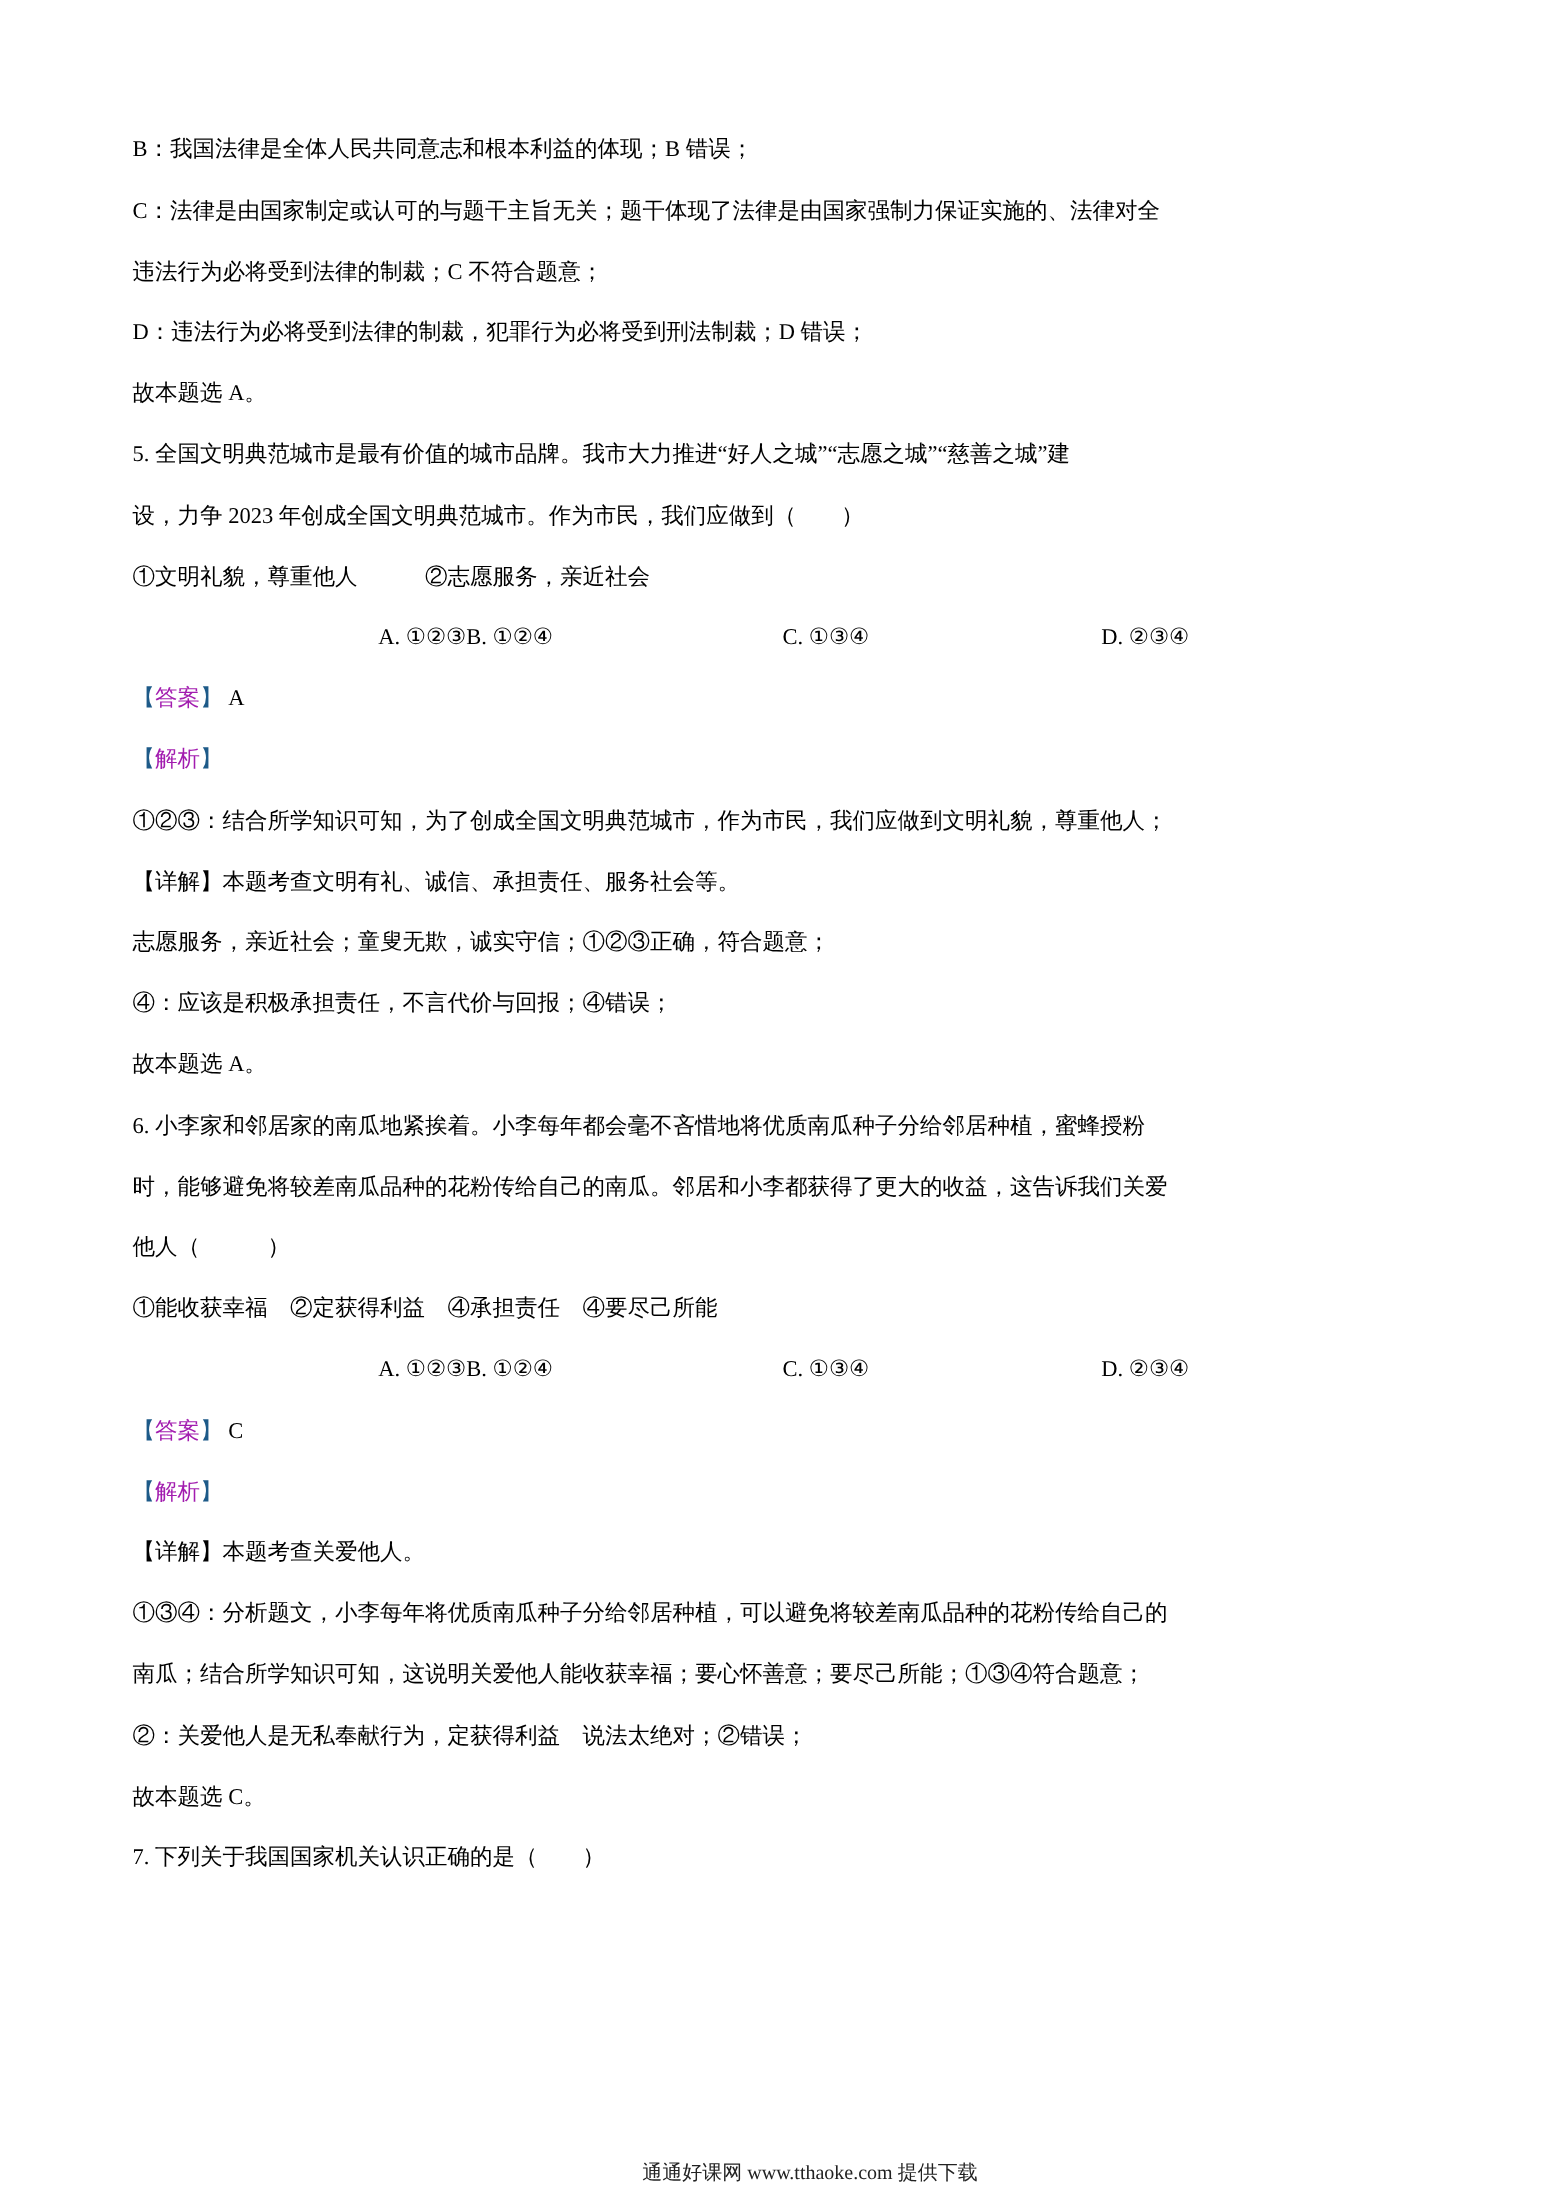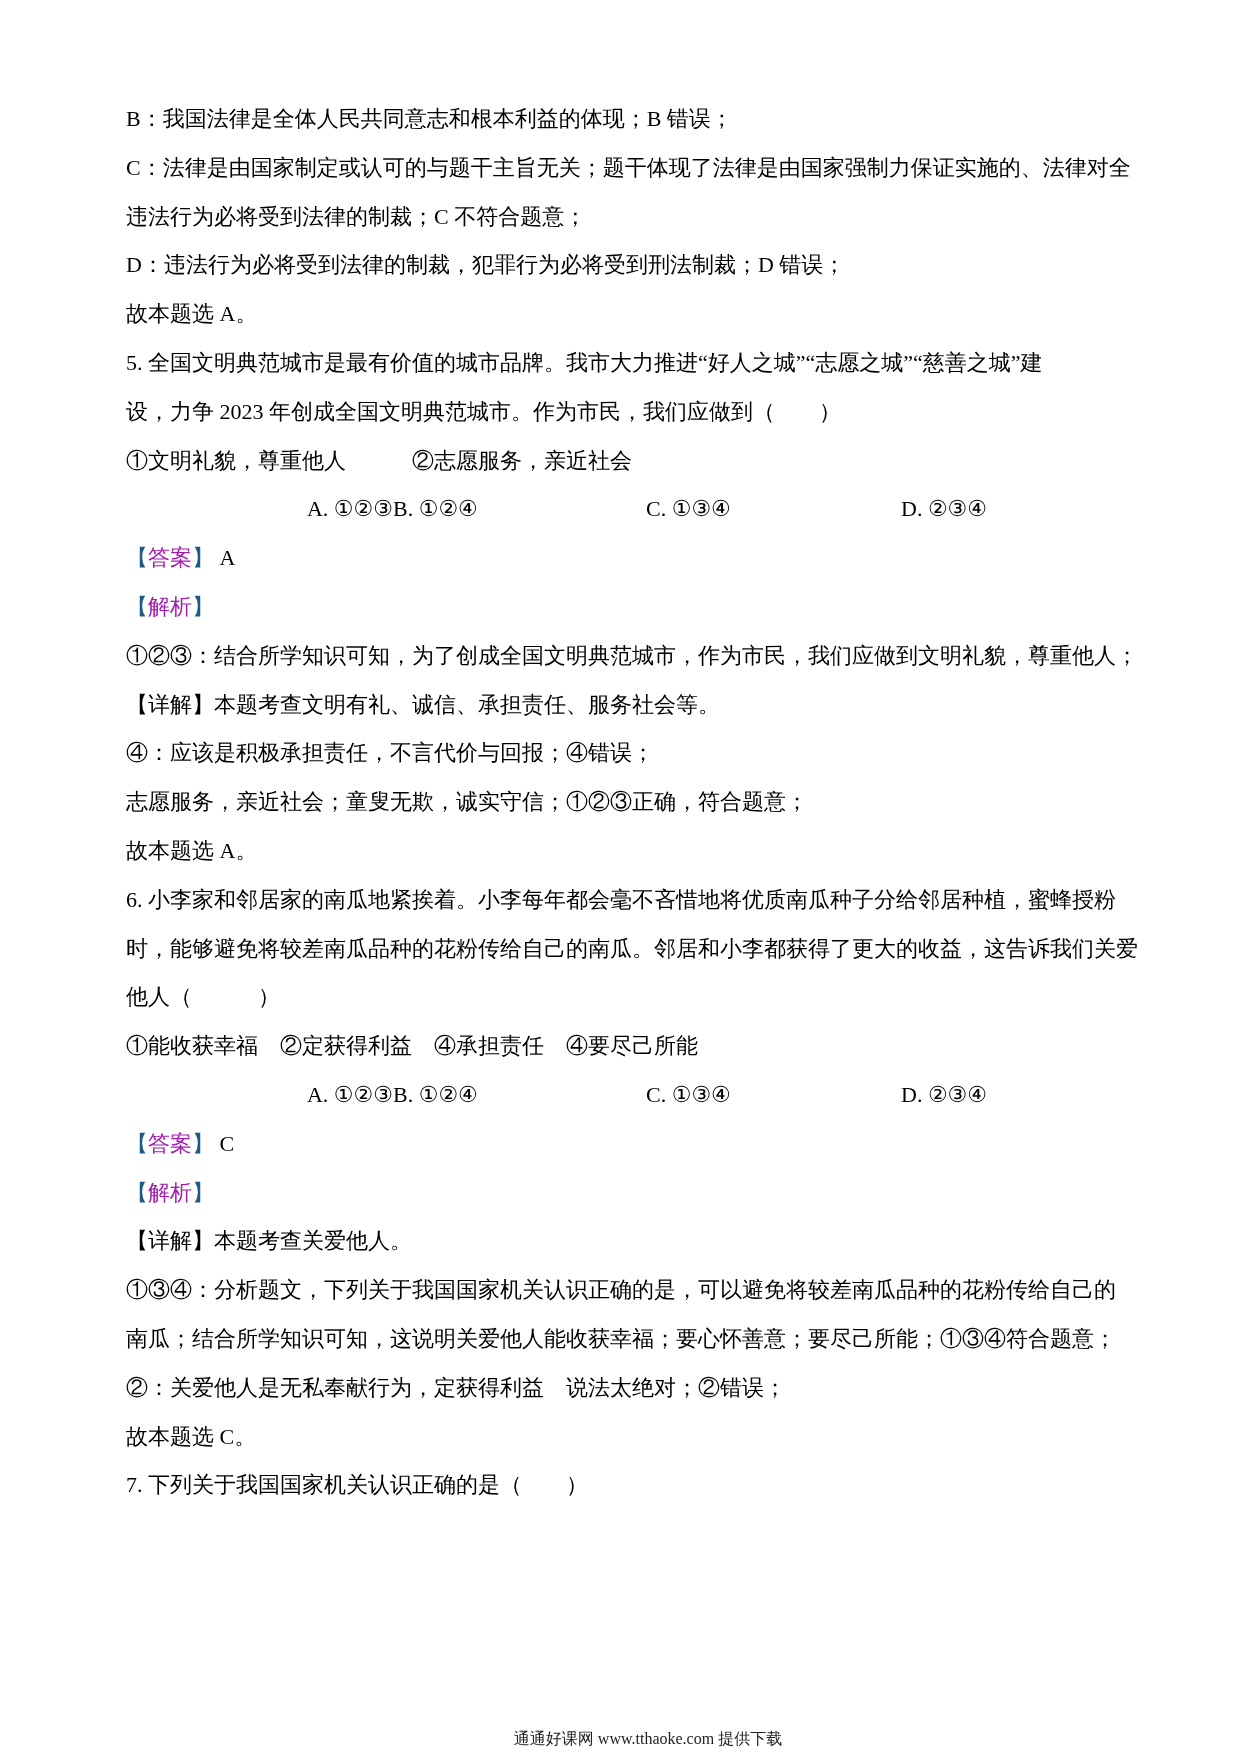--- a/index.html
+++ b/index.html
@@ -17,23 +17,22 @@
   }
   .doc {
     position: absolute;
     left: 106px;
     top: 95px;
     width: 1080px;
   }
   .line {
     height: 48.8px;
     line-height: 48.8px;
-    font-size: 22px;
+    font-size: 18px;
     white-space: pre;
-    margin-left: 20px;
   }
   .opt {
     display: inline-block;
     white-space: pre;
   }
   .opt-0 { width: 267px; text-align: right; }
   .opt-1 { width: 253px; }
   .opt-2 { width: 255px; }
   .bracket { color: #1d5a88; }
   .blabel  { color: #a21caf; }
@@ -60,31 +59,31 @@
     <div class="line">D：违法行为必将受到法律的制裁，犯罪行为必将受到刑法制裁；D 错误；</div>
     <div class="line">故本题选 A。</div>
     <div class="line">5. 全国文明典范城市是最有价值的城市品牌。我市大力推进“好人之城”“志愿之城”“慈善之城”建</div>
     <div class="line">设，力争 2023 年创成全国文明典范城市。作为市民，我们应做到（　　）</div>
     <div class="line">①文明礼貌，尊重他人　　　②志愿服务，亲近社会</div>
     <div class="line"><span class="opt opt-0">A. ①②③</span><span class="opt opt-1">B. ①②④</span><span class="opt opt-2">C. ①③④</span><span class="opt opt-last">D. ②③④</span></div>
     <div class="line"><span class="bracket">【</span><span class="blabel">答案</span><span class="bracket">】</span><span class="aval"> A</span></div>
     <div class="line"><span class="bracket">【</span><span class="blabel">解析</span><span class="bracket">】</span><span class="aval"></span></div>
     <div class="line">①②③：结合所学知识可知，为了创成全国文明典范城市，作为市民，我们应做到文明礼貌，尊重他人；</div>
     <div class="line">【详解】本题考查文明有礼、诚信、承担责任、服务社会等。</div>
+    <div class="line">志愿服务，亲近社会；童叟无欺，诚实守信；①②③正确，符合题意；</div>
     <div class="line">④：应该是积极承担责任，不言代价与回报；④错误；</div>
-    <div class="line">志愿服务，亲近社会；童叟无欺，诚实守信；①②③正确，符合题意；</div>
     <div class="line">故本题选 A。</div>
     <div class="line">6. 小李家和邻居家的南瓜地紧挨着。小李每年都会毫不吝惜地将优质南瓜种子分给邻居种植，蜜蜂授粉</div>
     <div class="line">时，能够避免将较差南瓜品种的花粉传给自己的南瓜。邻居和小李都获得了更大的收益，这告诉我们关爱</div>
     <div class="line">他人（　　　）</div>
     <div class="line">①能收获幸福　②定获得利益　④承担责任　④要尽己所能</div>
     <div class="line"><span class="opt opt-0">A. ①②③</span><span class="opt opt-1">B. ①②④</span><span class="opt opt-2">C. ①③④</span><span class="opt opt-last">D. ②③④</span></div>
     <div class="line"><span class="bracket">【</span><span class="blabel">答案</span><span class="bracket">】</span><span class="aval"> C</span></div>
     <div class="line"><span class="bracket">【</span><span class="blabel">解析</span><span class="bracket">】</span><span class="aval"></span></div>
     <div class="line">【详解】本题考查关爱他人。</div>
-    <div class="line">①③④：分析题文，下列关于我国国家机关认识正确的是，可以避免将较差南瓜品种的花粉传给自己的</div>
+    <div class="line">①③④：分析题文，小李每年将优质南瓜种子分给邻居种植，可以避免将较差南瓜品种的花粉传给自己的</div>
     <div class="line">南瓜；结合所学知识可知，这说明关爱他人能收获幸福；要心怀善意；要尽己所能；①③④符合题意；</div>
     <div class="line">②：关爱他人是无私奉献行为，定获得利益　说法太绝对；②错误；</div>
     <div class="line">故本题选 C。</div>
     <div class="line">7. 下列关于我国国家机关认识正确的是（　　）</div>
   </div>
 
 <div class="footer">通通好课网  www.tthaoke.com  提供下载</div>
 
 </body></html>

